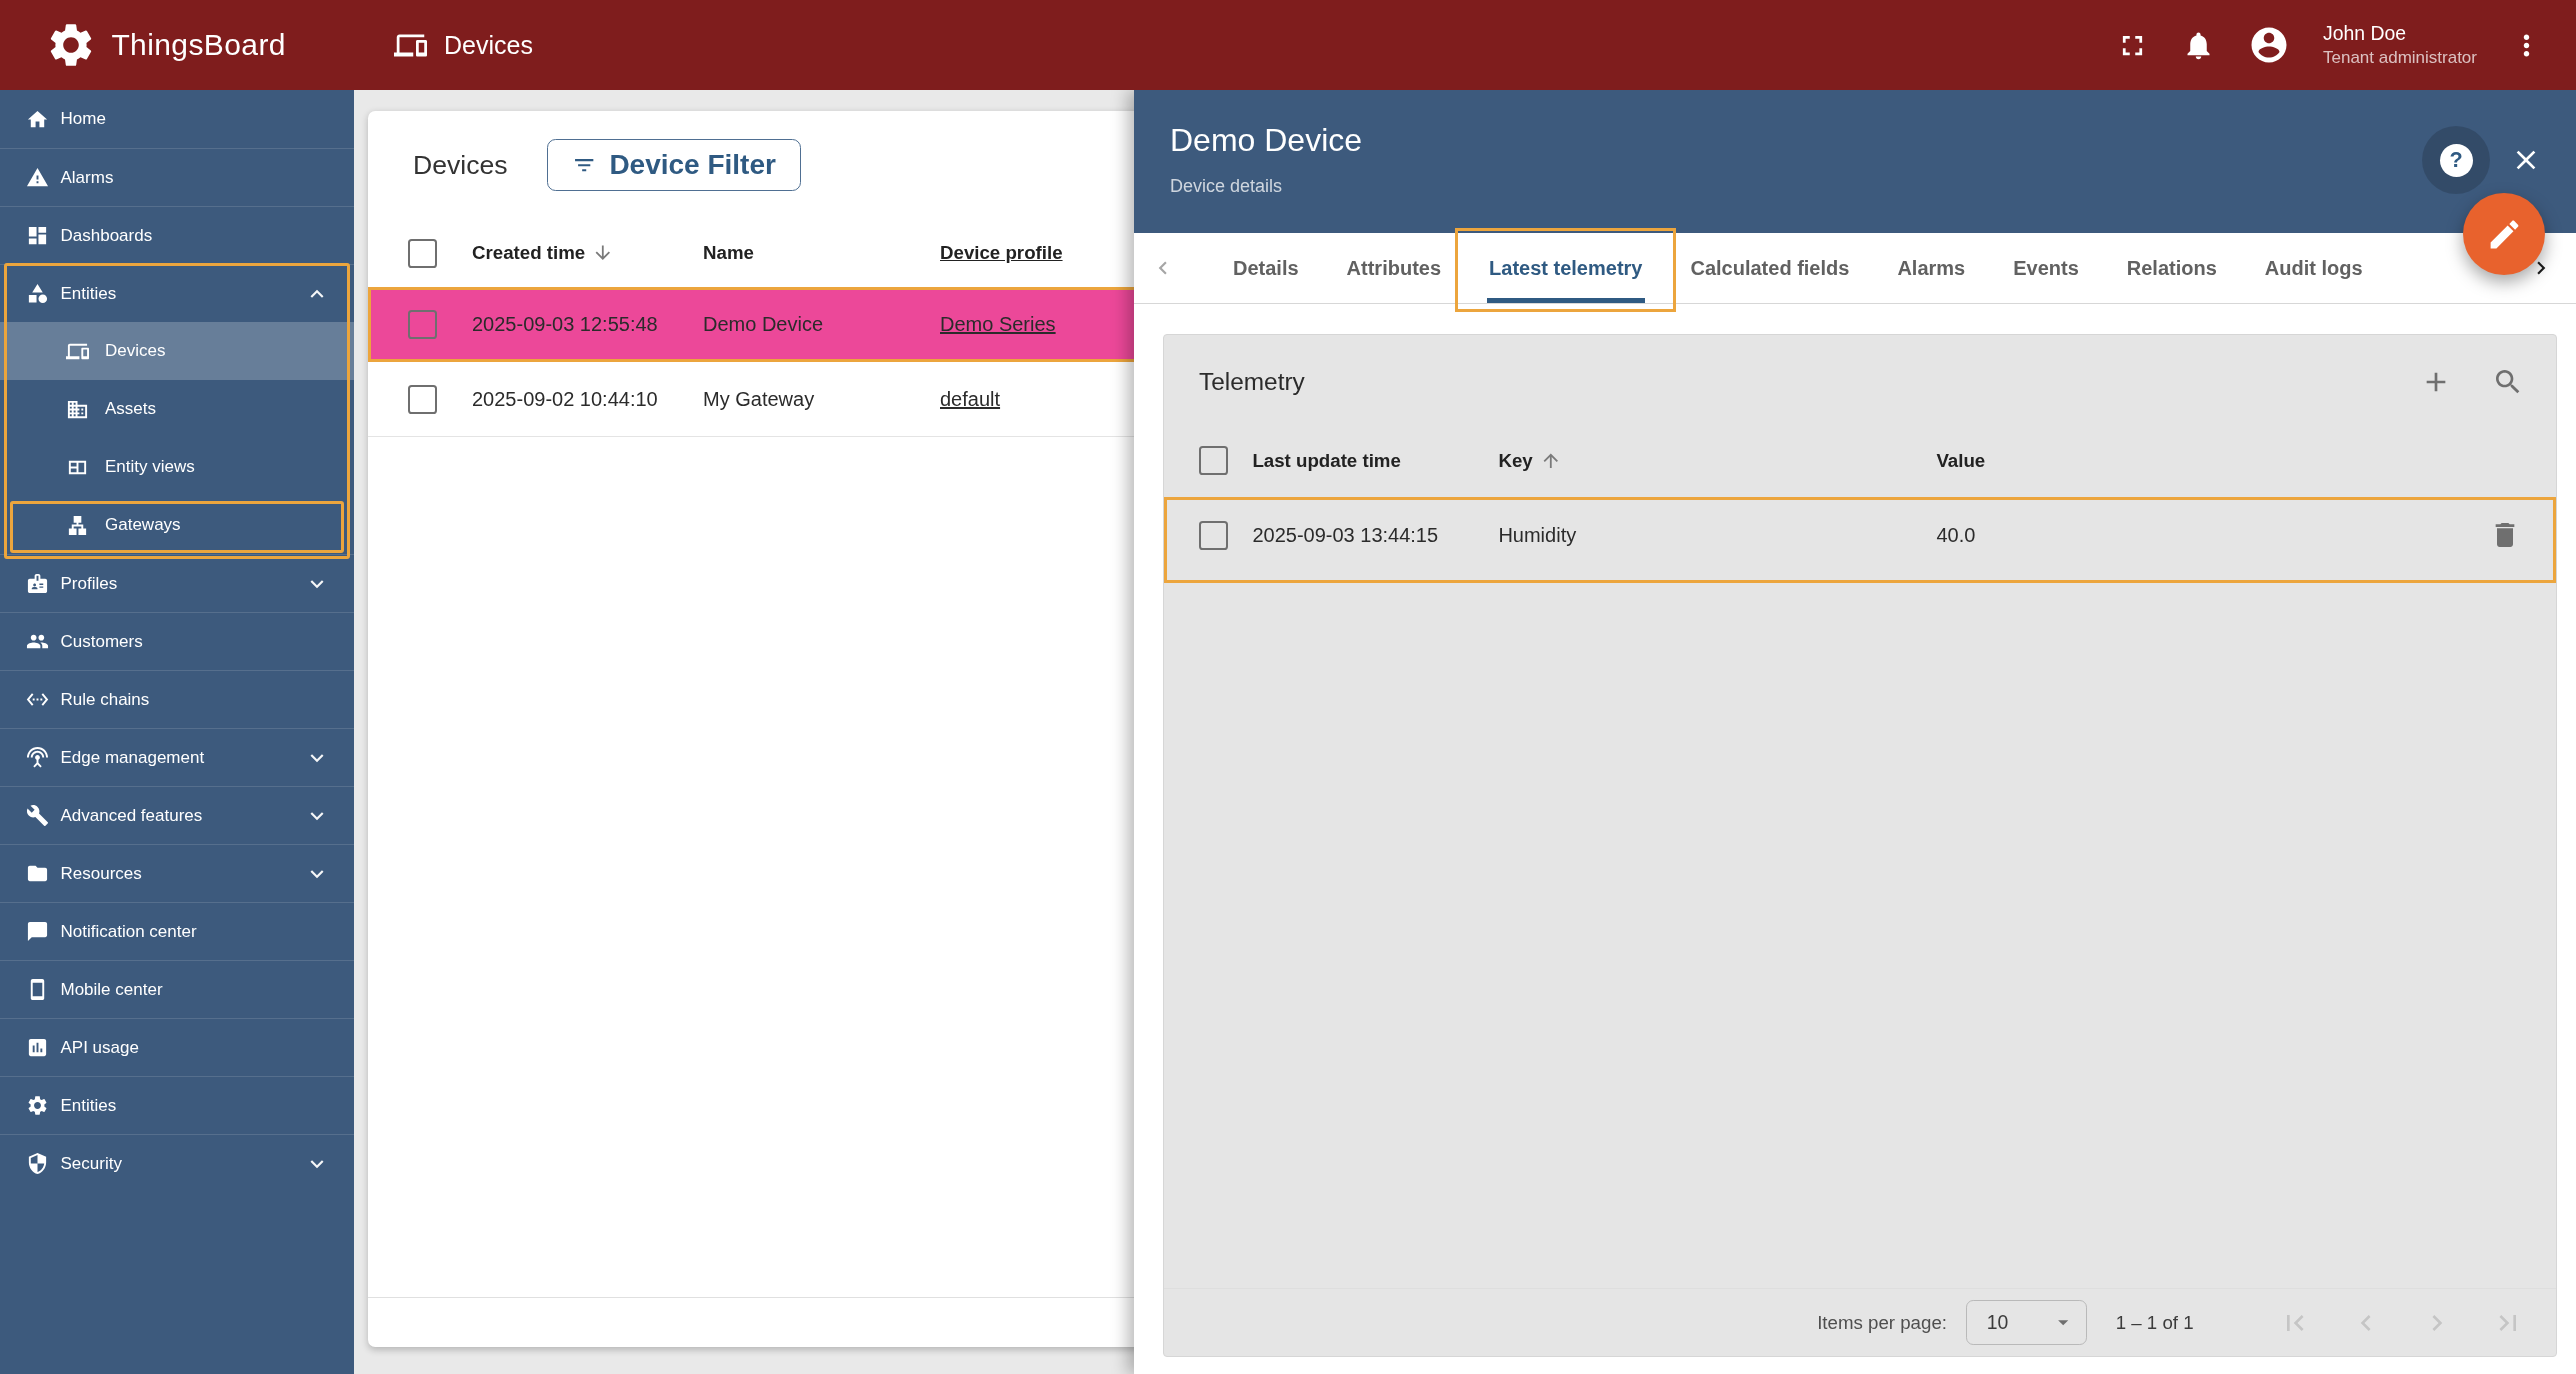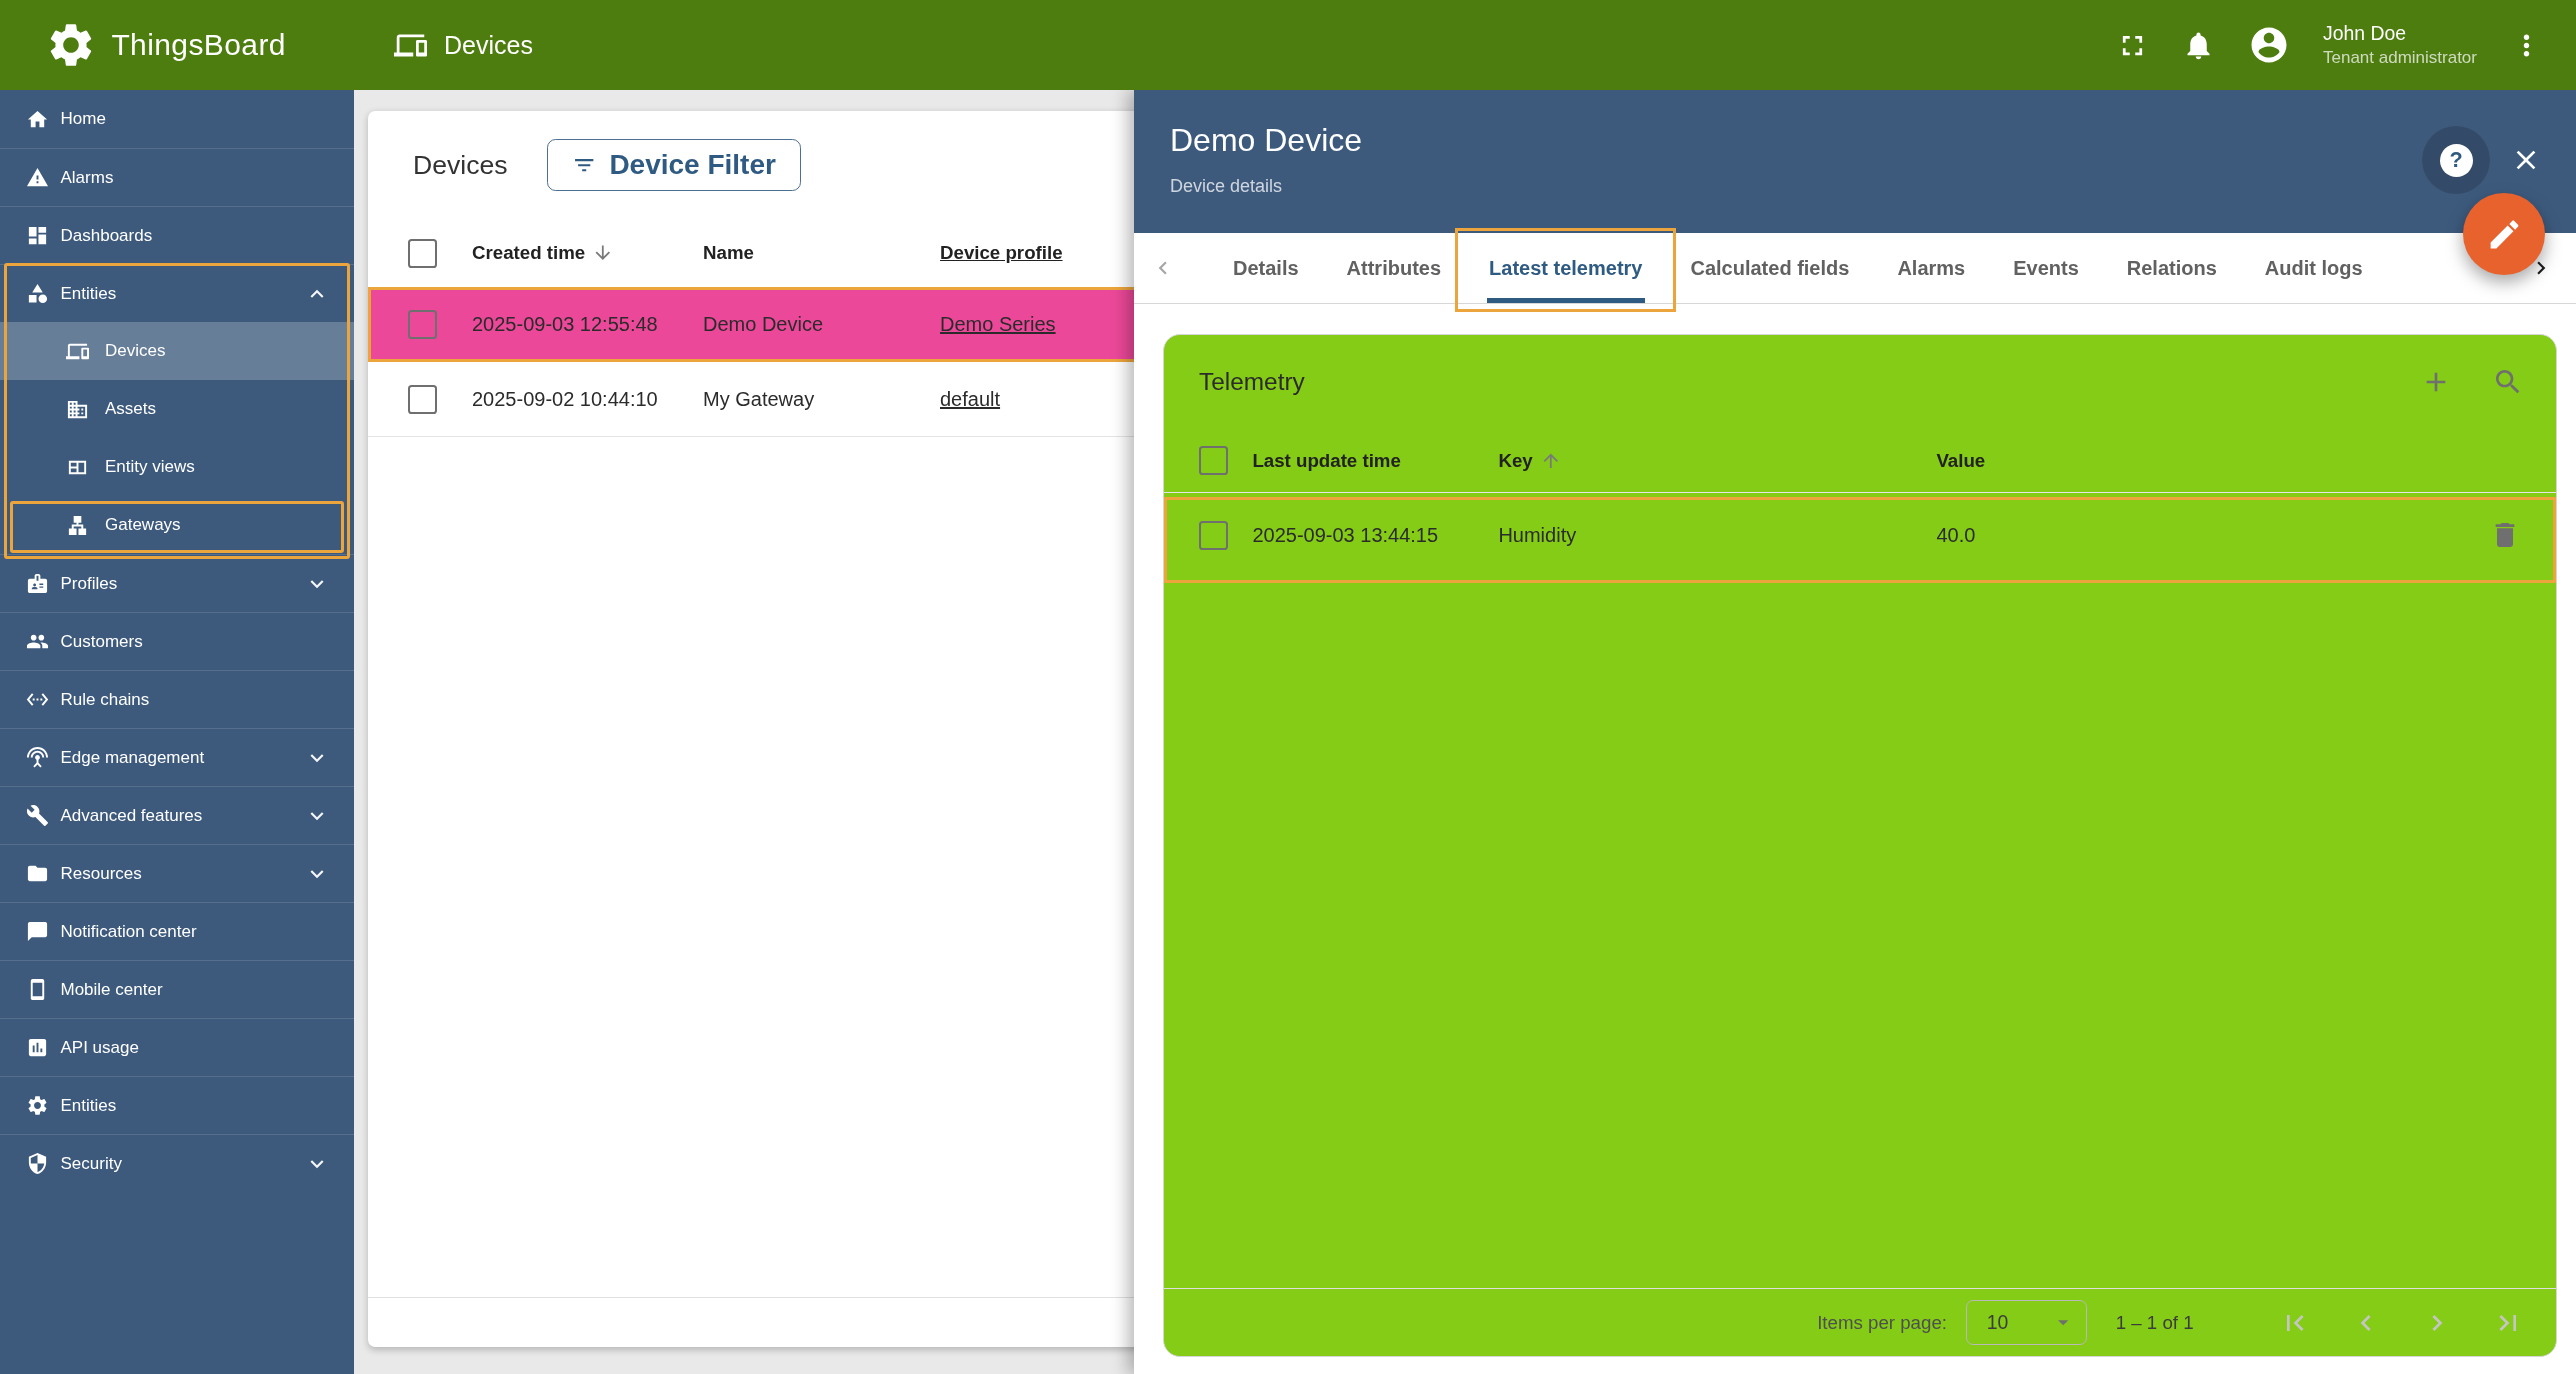--- a/index.html
+++ b/index.html
@@ -2,21 +2,21 @@
 <html style="font-size:11.5px"><head>
 <meta charset="utf-8">
 <style>
   html,body{margin:0;padding:0;background:#cfcfcf;}
   .screen{position:relative;width:2576px;height:1374px;overflow:hidden;background:#e9e9e9;
     font-family:"Liberation Sans","DejaVu Sans",sans-serif;color:#262626;}
   .icon{display:inline-flex;align-items:center;justify-content:center;flex:none;}
   .icon svg{width:100%;height:100%;display:block;}
 
   
-  .topbar{position:absolute;top:0;left:0;right:0;height:90px;background:#4d7c0f;display:flex;align-items:center;color:#fff;z-index:40;}
+  .topbar{position:absolute;top:0;left:0;right:0;height:90px;background:#7f1d1d;display:flex;align-items:center;color:#fff;z-index:40;}
   .brand{display:flex;align-items:center;gap:14.4px;padding-left:45px;width:354px;box-sizing:border-box;}
   .brand .icon{width:52px;height:52px;color:#fff;}
   .brand-name{font-size:30px;font-weight:500;letter-spacing:0.4px;}
   .page-head{display:flex;align-items:center;gap:17px;margin-left:40px;font-size:25px;font-weight:500;}
   .page-head .icon{width:33px;height:33px;}
   .topbar-right{margin-left:auto;display:flex;align-items:center;gap:33px;padding-right:33px;}
   .tb-btn{width:33px;height:33px;color:#fff;cursor:pointer;}
   .avatar{width:42px;height:42px;color:#fff;}
   .user-block{display:flex;flex-direction:column;justify-content:center;line-height:1.3;}
   .user-name{font-size:19.4px;color:#fff;}
@@ -73,21 +73,21 @@
   .tabs-row{height:70px;border-bottom:0.7px solid #d7d7d7;display:flex;align-items:center;position:relative;padding:0 21.6px 0 16px;background:#fff;}
   .tab-scroll{width:26px;height:26px;flex:none;cursor:pointer;}
   .tab-scroll.left{color:#a6a6a6;margin-right:33px;}
   .tab-scroll.right{color:#1d1d1d;margin-left:auto;}
   .tab{padding:0 24px;font-size:20px;font-weight:600;color:#616161;height:70px;display:flex;align-items:center;position:relative;cursor:pointer;white-space:nowrap;}
   .tab.active{color:#2f5a82;}
   .tab.active .underline{position:absolute;left:21.6px;right:21.6px;bottom:0;height:5px;background:#2f5a82;}
   .tab-hl{position:absolute;left:-10px;right:-10px;top:-5px;bottom:-9.3px;border:3.6px solid #ECA53D;pointer-events:none;z-index:4;}
 
   .details-body{position:absolute;top:214px;left:0;right:0;bottom:0;background:#fff;}
-  .telemetry-card{position:absolute;left:29px;top:29.5px;right:19.4px;bottom:17px;border:1.4px solid #d6d6d6;border-radius:17px;background:#84cc16;}
+  .telemetry-card{position:absolute;left:29px;top:29.5px;right:19.4px;bottom:17px;border:1.4px solid #d6d6d6;border-radius:4px;background:#e5e5e5;}
   .tel-head{height:95px;display:flex;align-items:center;padding:0 32px 0 35px;}
   .tel-title{font-size:24.4px;color:#2b2b2b;}
   .tel-actions{margin-left:auto;display:flex;align-items:center;gap:40px;}
   .tel-actions .icon{width:32px;height:32px;color:#6f6f6f;cursor:pointer;}
   .tel-cols{display:flex;align-items:center;padding-left:35px;box-sizing:border-box;}
   .tel-cols .cb{margin-right:24.4px;}
   .tc1{width:246px;}.tc2{width:438px;}.tc3{flex:1;}
   .tel-table-head{height:63px;font-size:18.7px;font-weight:700;color:#222;border-bottom:0.7px solid #e6e6e6;}
   .tel-row{height:85px;font-size:20px;color:#2b2b2b;position:relative;padding-right:29px;}
   .tel-row .row-hl{top:4.3px;bottom:-5.7px;left:0;right:0;}

